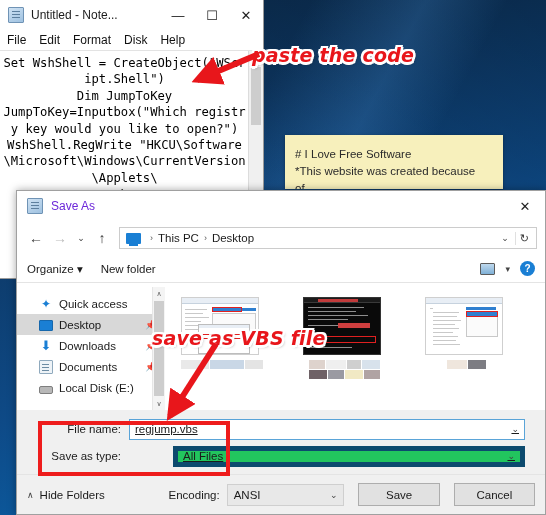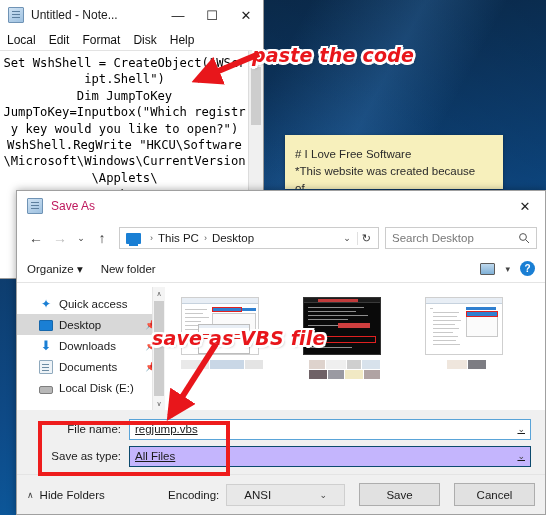--- a/index.html
+++ b/index.html
@@ -123,21 +123,21 @@
     display: flex; flex-direction: column;
     z-index: 10;
     box-shadow: 0 0 8px rgba(0,0,0,0.35);
   }
   .sa-title {
     height: 30px; background: #ffffff;
     display: flex; align-items: center; padding-left: 10px;
     flex: none;
   }
   .sa-title .np-icon { margin-right: 8px; }
-  .sa-title-text { font-size: 12px; color: #be185d; flex: 1; }
+  .sa-title-text { font-size: 12px; color: #6d28d9; flex: 1; }
   .sa-close {
     width: 40px; height: 30px; display: flex;
     align-items: center; justify-content: center;
     font-size: 13px; color: #222;
   }
   .sa-nav {
     height: 34px; background: #ffffff; display: flex;
     align-items: center; padding: 0 8px; gap: 2px; flex: none;
   }
   .nav-btn {
@@ -258,48 +258,48 @@
     justify-content: center;
   }
   .bl { height: 9px; display: inline-block; }
 
   
   .sa-fields {
     flex: none; background: #f0f0f0; padding: 8px 0 2px 0;
   }
   .frow {
     display: flex; align-items: center; height: 22px;
-    margin-bottom: 5px; padding-right: 14px;
+    margin-bottom: 5px; padding-right: 20px;
   }
   .flabel {
     width: 112px; text-align: right; padding-right: 8px;
     font-size: 11.5px; color: #1b1b1b; flex: none;
   }
   .fctl {
     flex: 1; height: 21px; display: flex; align-items: center;
     padding: 0 5px; font-size: 11.5px; color: #1b1b1b; text-decoration: underline;
   }
   .fctl.input { background: #ffffff; border: 1px solid #5aa4d8; }
-  .fctl.combo { background: #c4b5fd; border: 1px solid #0c4a6e; }
+  .fctl.combo { background: #22c55e; border: 5px solid #0c4a6e; margin-left: 44px; }
   .fcaret { margin-left: auto; font-size: 9px; color: #444; }
   .sa-footer {
     flex: none; height: 40px; background: #f0f0f0;
     display: flex; align-items: center; padding: 0 10px;
     border-top: 1px solid #e4e4e4;
   }
   .hidefolders {
     font-size: 11.5px; color: #1b1b1b; display: flex;
     align-items: center; gap: 6px; width: 150px;
   }
   .hf-caret { font-size: 9px; color: #444; }
   .enc-label { font-size: 11.5px; color: #1b1b1b; margin-right: 7px; }
   .enc-combo {
     width: 124px; height: 22px; background: #e8e8e8;
     border: 1px solid #cfcfcf; display: flex; align-items: center;
-    padding: 0 17px; font-size: 11.5px; color: #1b1b1b;
+    padding: 0 6px; font-size: 11.5px; color: #1b1b1b;
   }
   .btn {
     width: 86px; height: 23px; background: #e1e1e1;
     border: 1px solid #adadad; display: flex;
     align-items: center; justify-content: center;
     font-size: 11.5px; color: #1b1b1b; margin-left: 14px;
   }
 
   
   .anno {
@@ -336,21 +336,21 @@
     <div class="np-titlebar">
       <div class="np-icon"></div>
       <div class="np-title">Untitled - Note...</div>
       <div class="np-btns">
         <div class="np-btn">—</div>
         <div class="np-btn">☐</div>
         <div class="np-btn">✕</div>
       </div>
     </div>
     <div class="np-menubar">
-      <span>Local</span>
+      <span>File</span>
       <span>Edit</span>
       <span>Format</span>
       <span>Disk</span>
       <span>Help</span>
     </div>
     <div class="np-body">
       <div class="np-text">Set WshShell = CreateObject("WScript.Shell")
 Dim JumpToKey
 JumpToKey=Inputbox("Which registry key would you like to open?")
 WshShell.RegWrite "HKCU\Software\Microsoft\Windows\CurrentVersion\Applets\
@@ -381,27 +381,20 @@
       <div class="nav-btn">↑</div>
       <div class="addressbar">
         <div class="ab-pcicon"></div>
         <span class="ab-sep">›</span>
         <span>This PC</span>
         <span class="ab-sep">›</span>
         <span>Desktop</span>
         <span class="ab-grow"></span>
         <span class="ab-caret">⌄</span>
         <span class="ab-refresh">↻</span>
-      </div>
-      <div class="searchbox">
-        <span class="sp">Search Desktop</span>
-        <svg class="si" width="12" height="12" viewBox="0 0 12 12">
-          <circle cx="5" cy="5" r="3.4" fill="none" stroke="#555" stroke-width="1"></circle>
-          <line x1="7.6" y1="7.6" x2="11" y2="11" stroke="#555" stroke-width="1"></line>
-        </svg>
       </div>
     </div>
 
     <div class="sa-toolbar">
       <span>
         <span>Organize</span>
         <span>▾</span>
       </span>
       <span>New folder</span>
       <span class="tb-right">

